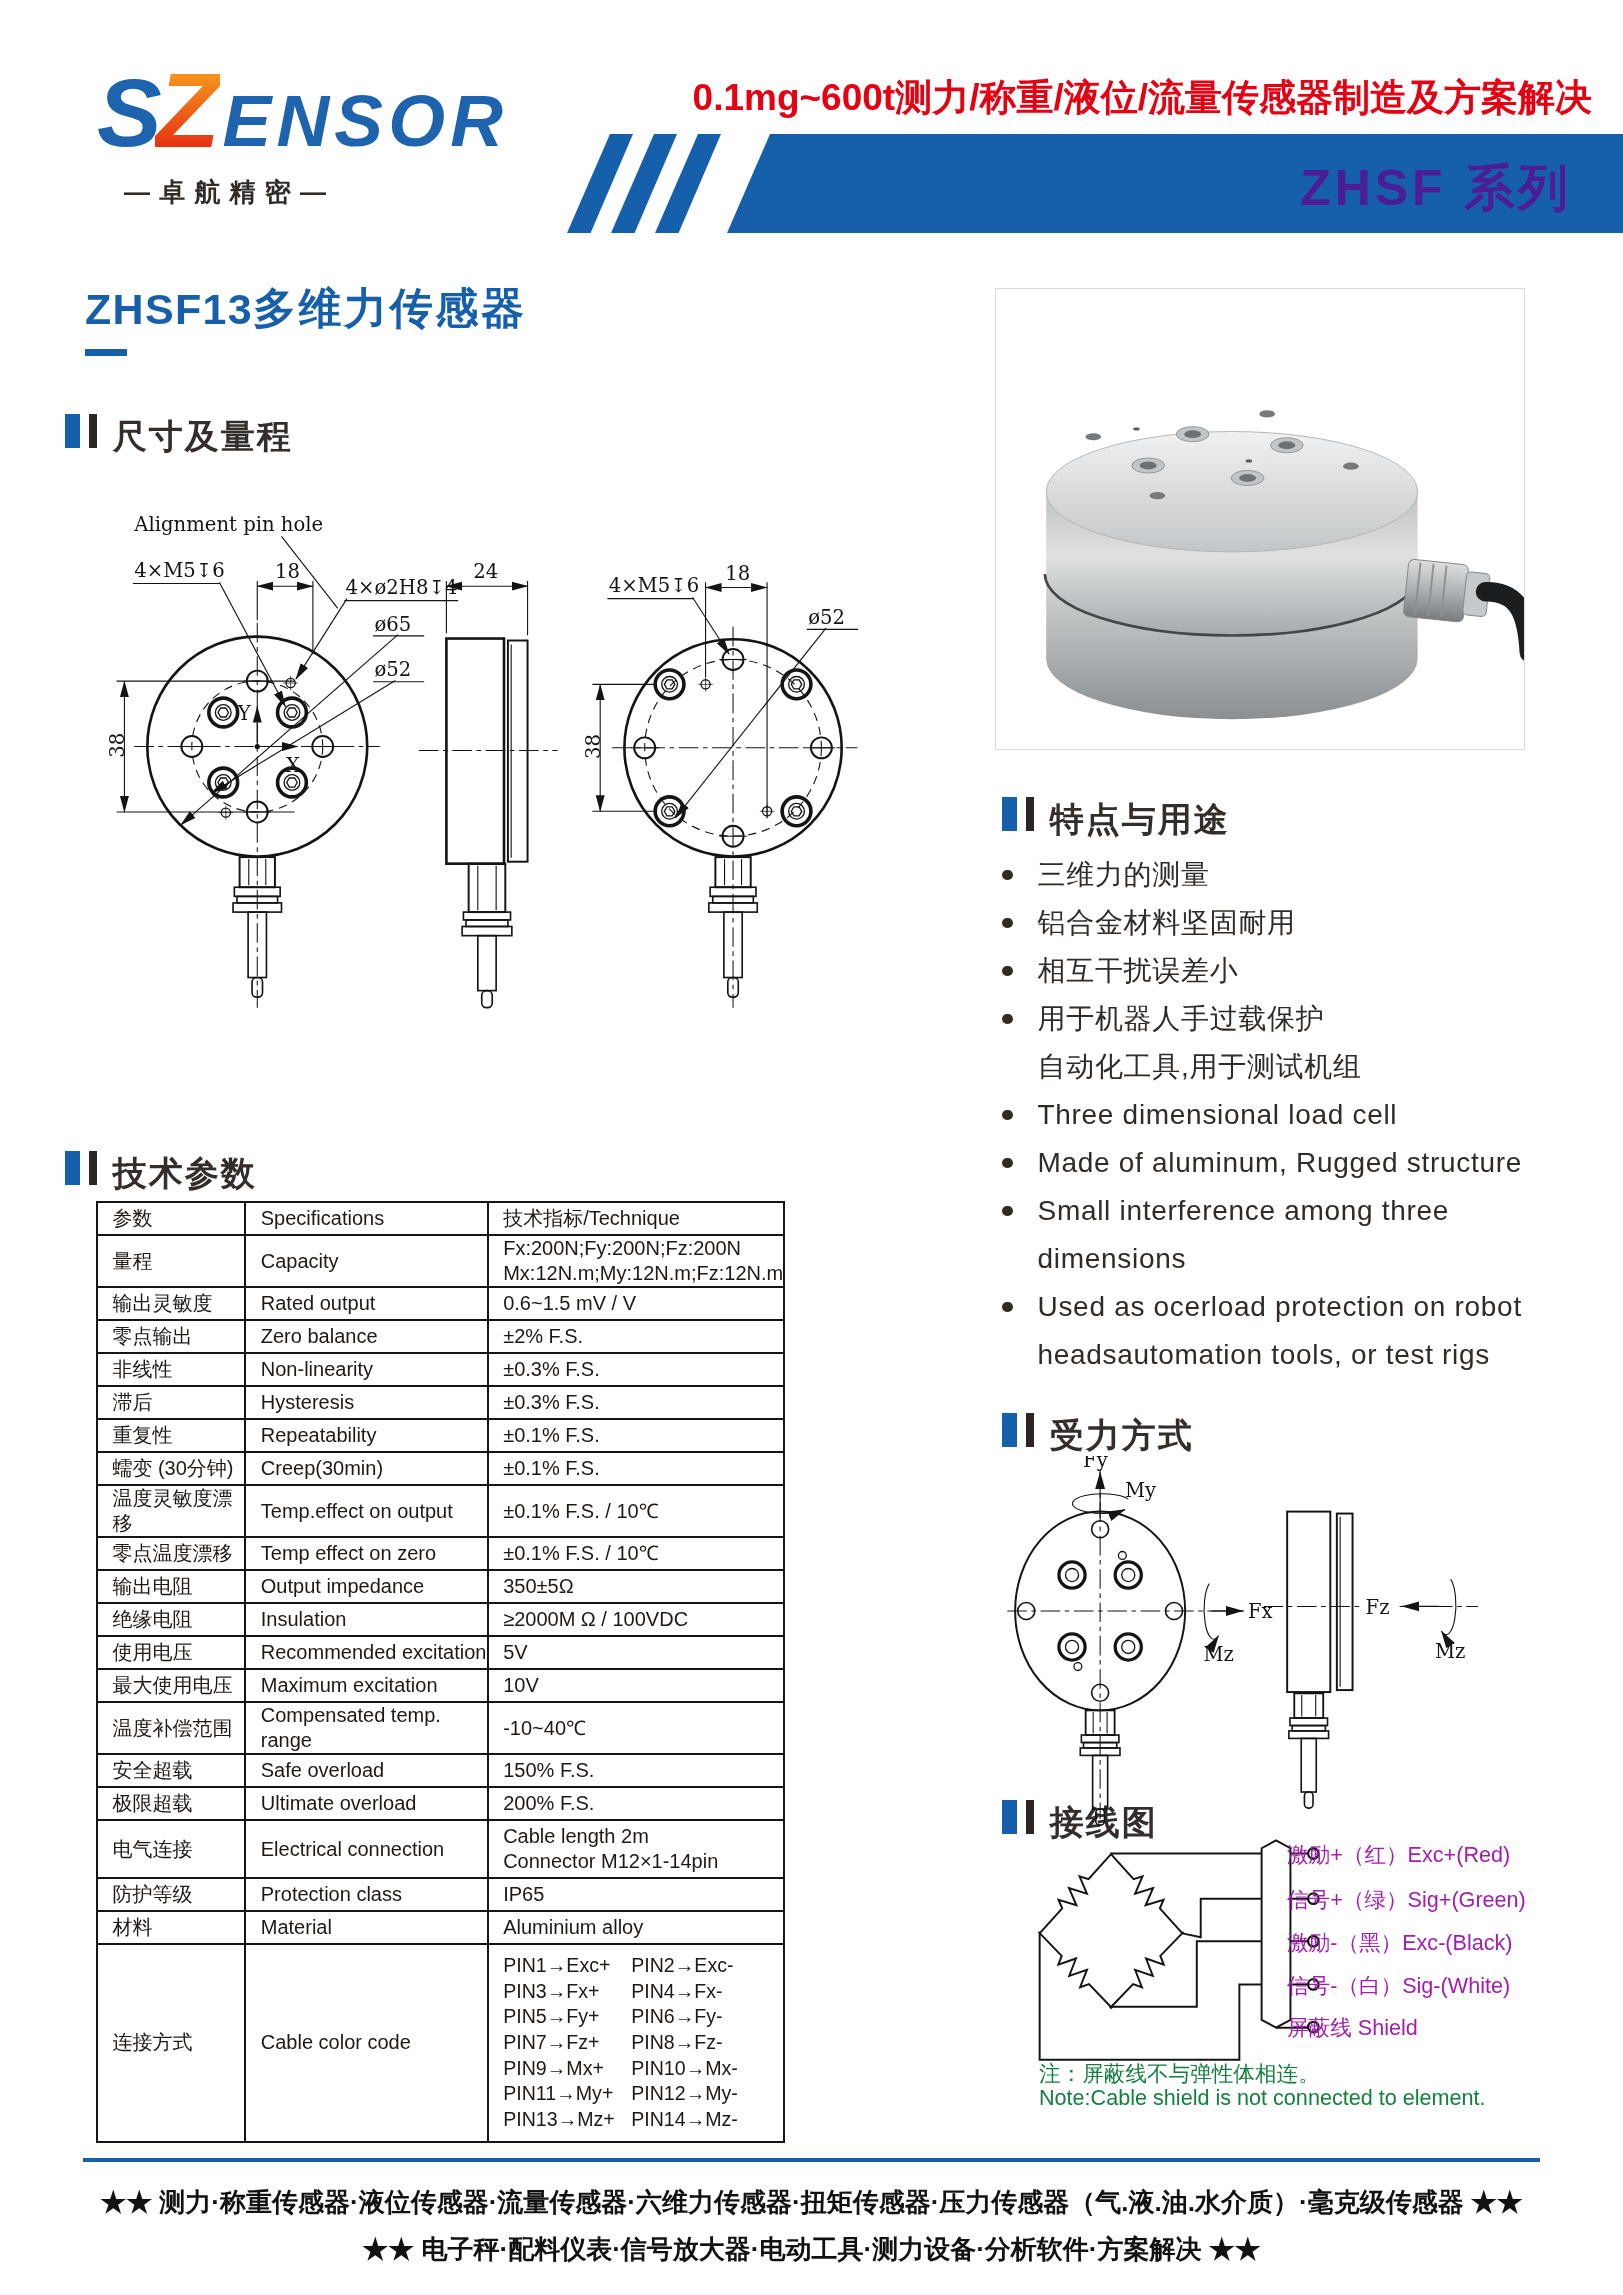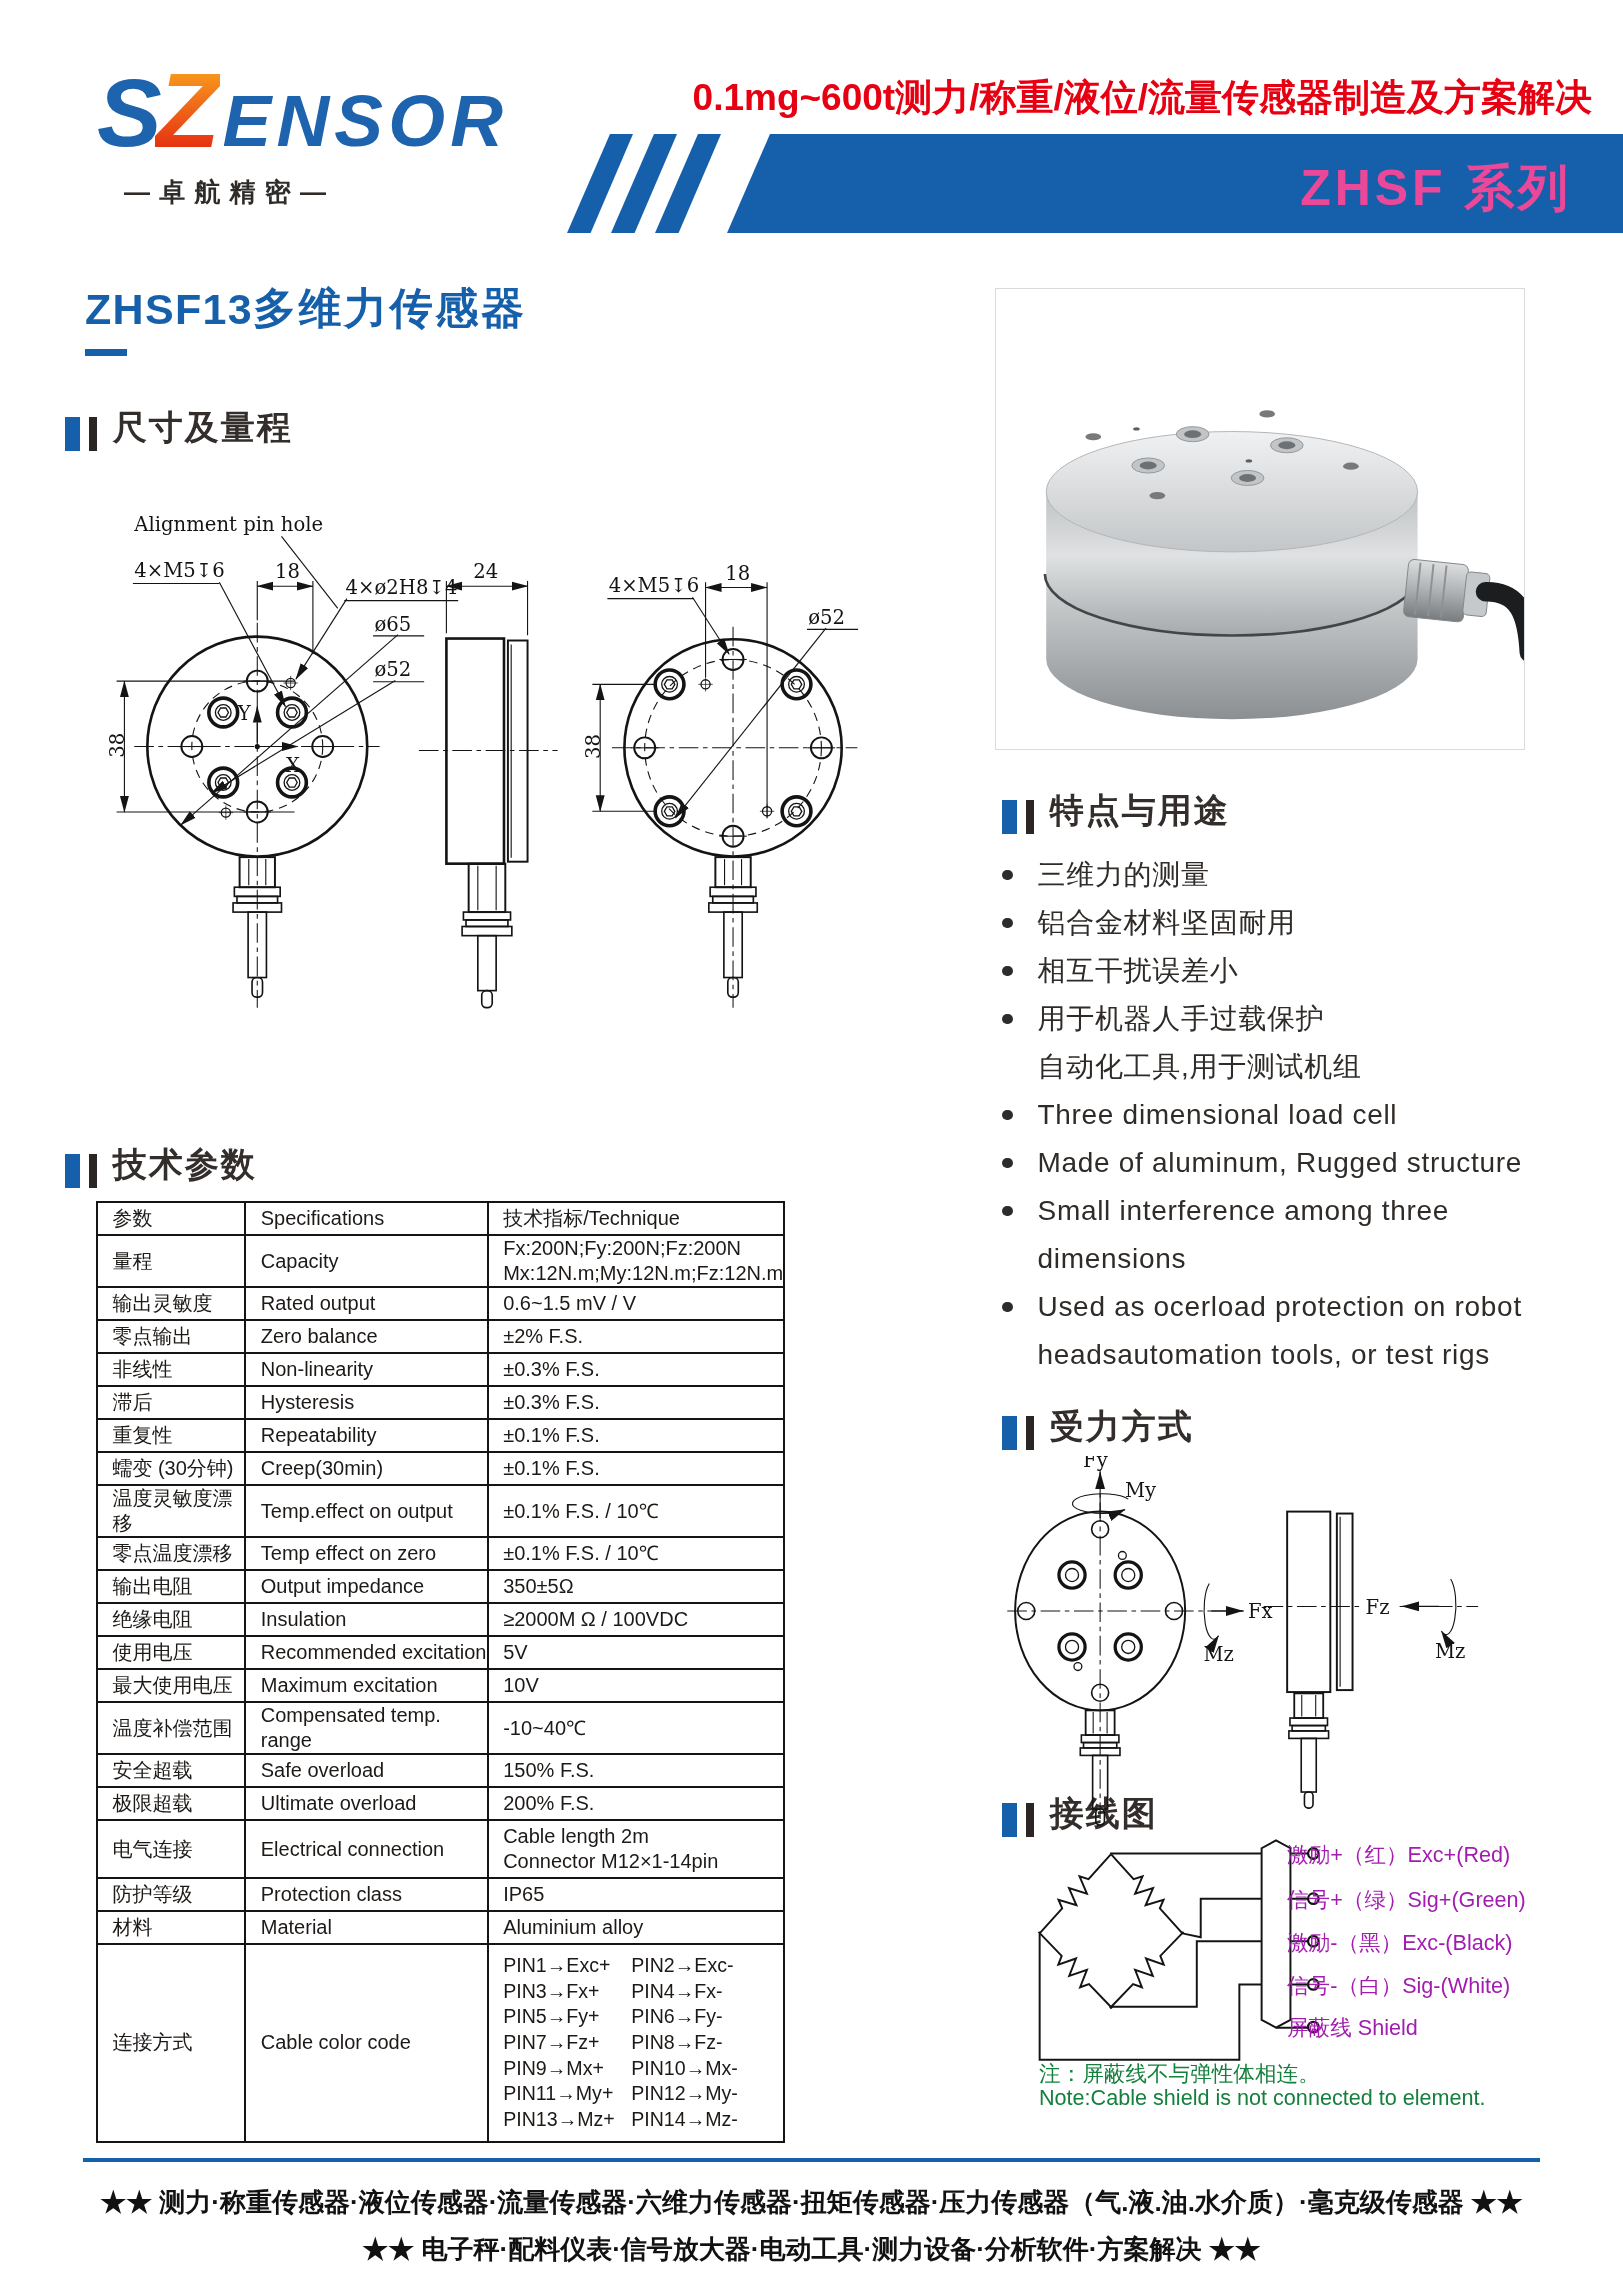--- a/index.html
+++ b/index.html
@@ -12,30 +12,30 @@
   .logo-s{font:italic 900 97px/1 "Liberation Sans",sans-serif;color:#1e63ad;letter-spacing:-3.9px;}
   .logo-z{font:italic 900 106px/0.95 "Liberation Sans",sans-serif;
           background:linear-gradient(180deg,#f7941d 15%,#e63312 85%);
           -webkit-background-clip:text;background-clip:text;color:transparent;margin-left:-2.6px;}
   .logo-rest{font:italic 900 73px/1.08 "Liberation Sans",sans-serif;color:#1e63ad;letter-spacing:5.2px;margin-left:2.6px;}
   .logo-sub{position:absolute;left:124px;top:175px;font-weight:700;font-size:26px;color:#2f2b28;letter-spacing:9.2px;}
   .slogan{position:absolute;right:31px;top:73px;font-weight:900;font-size:37px;color:#e60012;letter-spacing:0px;}
   .stripe{position:absolute;top:134px;height:99px;background:#1660ab;}
   .banner{position:absolute;top:134px;left:727px;right:0;height:99px;background:#1660ab;
           clip-path:polygon(43px 0,100% 0,100% 100%,0 100%);}
-  .series{position:absolute;right:51px;top:155px;font-weight:900;font-size:50px;color:#ec4899;letter-spacing:3.9px;}
+  .series{position:absolute;right:51px;top:155px;font-weight:900;font-size:50px;color:#4c1d95;letter-spacing:3.9px;}
 
   
   .title-row{position:absolute;left:85px;top:280px;display:flex;align-items:center;}
   .title-model{font-weight:900;font-size:43px;color:#1660ab;letter-spacing:1.3px;}
   .title-name{font-weight:900;font-size:43px;color:#1660ab;letter-spacing:2.6px;}
   .title-dash{position:absolute;left:85px;top:349px;width:42px;height:6.5px;background:#1660ab;}
 
   
-  .sec{position:absolute;display:flex;align-items:flex-end;height:37px;}
+  .sec{position:absolute;display:flex;align-items:flex-start;height:37px;}
   .sec .b1{width:15px;height:34px;background:#1660ab;}
   .sec .b2{width:7.9px;height:34px;background:#2b2523;margin-left:9.2px;}
   .sec .tx{margin-left:15.7px;font-weight:900;font-size:34px;color:#332e2b;letter-spacing:2px;white-space:nowrap;}
 
   
   #features{position:absolute;left:1002px;top:851px;width:576px;}
   .feat{display:flex;align-items:center;height:48px;}
   .feat .dot{width:10.5px;height:10.5px;border-radius:50%;background:#2f2b28;margin-right:25px;flex:0 0 10.5px;}
   .feat .dot.off{background:transparent;}
   .feat .ftext{font-size:28px;color:#2f2b28;letter-spacing:0.7px;white-space:nowrap;}

